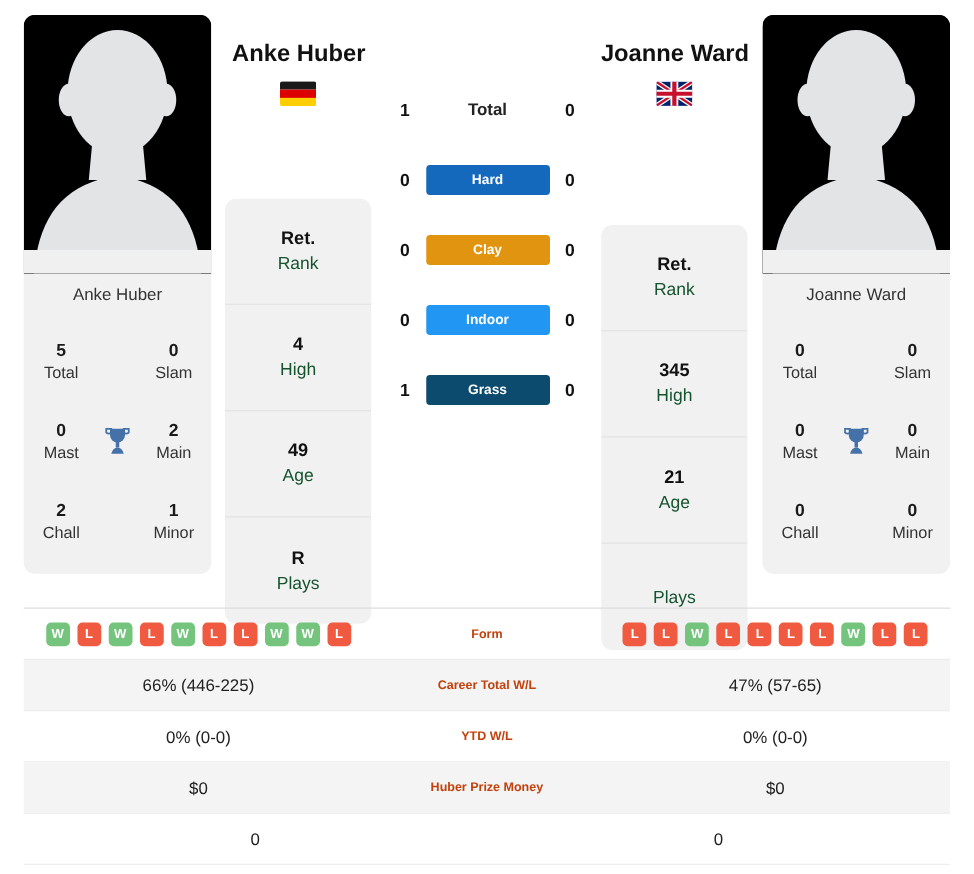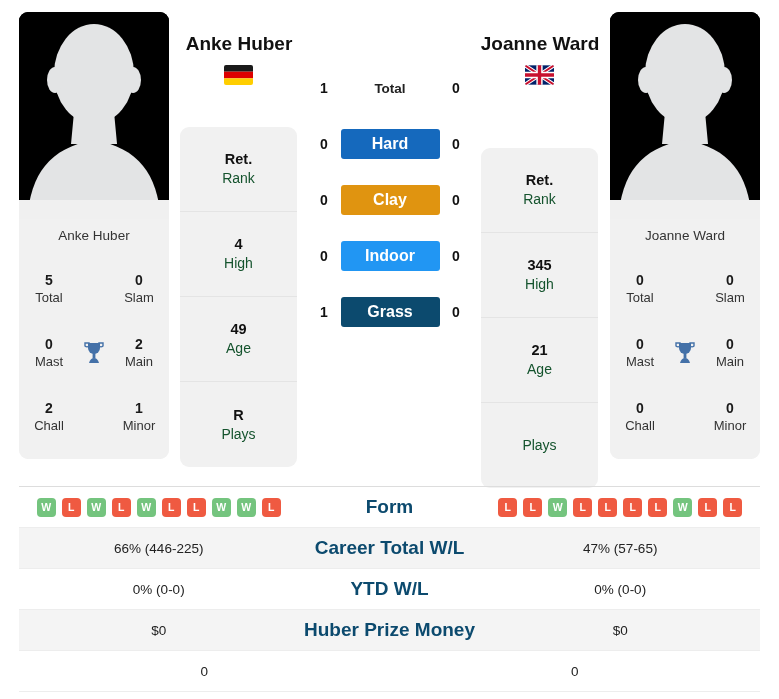--- a/index.html
+++ b/index.html
@@ -84,20 +84,21 @@
     justify-content: center;
   }
 
   
   .info-card {
     position: absolute;
     width: 117px;
     background: #f1f1f1;
     border-radius: 9px;
     overflow: hidden;
+    margin-top: 32px;
   }
   .info-card.left  { left: 180px; top: 127px; }
   .info-card.right { left: 481px; top: 148px; }
   .info-row {
     height: 85px;
     display: flex;
     flex-direction: column;
     align-items: center;
     justify-content: center;
     border-bottom: 1px solid #e4e4e4;
@@ -164,21 +165,21 @@
     font-size: 13.5px;
     font-weight: bold;
     color: #222;
   }
   .surface {
     display: inline-block;
     width: 99px;
     padding: 6px 0;
     border-radius: 3px;
     color: #ffffff;
-    font-size: 16px;
+    font-size: 11px;
     font-weight: bold;
     text-align: center;
   }
 
   
   .stats {
     position: absolute;
     left: 19px;
     top: 486px;
     width: 741px;
@@ -193,23 +194,23 @@
   .srow.alt { background: #f4f4f4; }
   .scol-l, .scol-r {
     flex: 1;
     text-align: center;
     font-size: 13.5px;
     color: #222;
   }
   .scol-c {
     width: 182px;
     text-align: center;
-    font-size: 19px;
-    font-weight: bold;
-    color: #0c4a6e;
+    font-size: 10px;
+    font-weight: bold;
+    color: #c2410c;
   }
   .form-wrap {
     display: flex;
     justify-content: center;
     gap: 6px;
   }
   .fbadge {
     width: 19px; height: 19px;
     border-radius: 4px;
     color: #ffffff;

